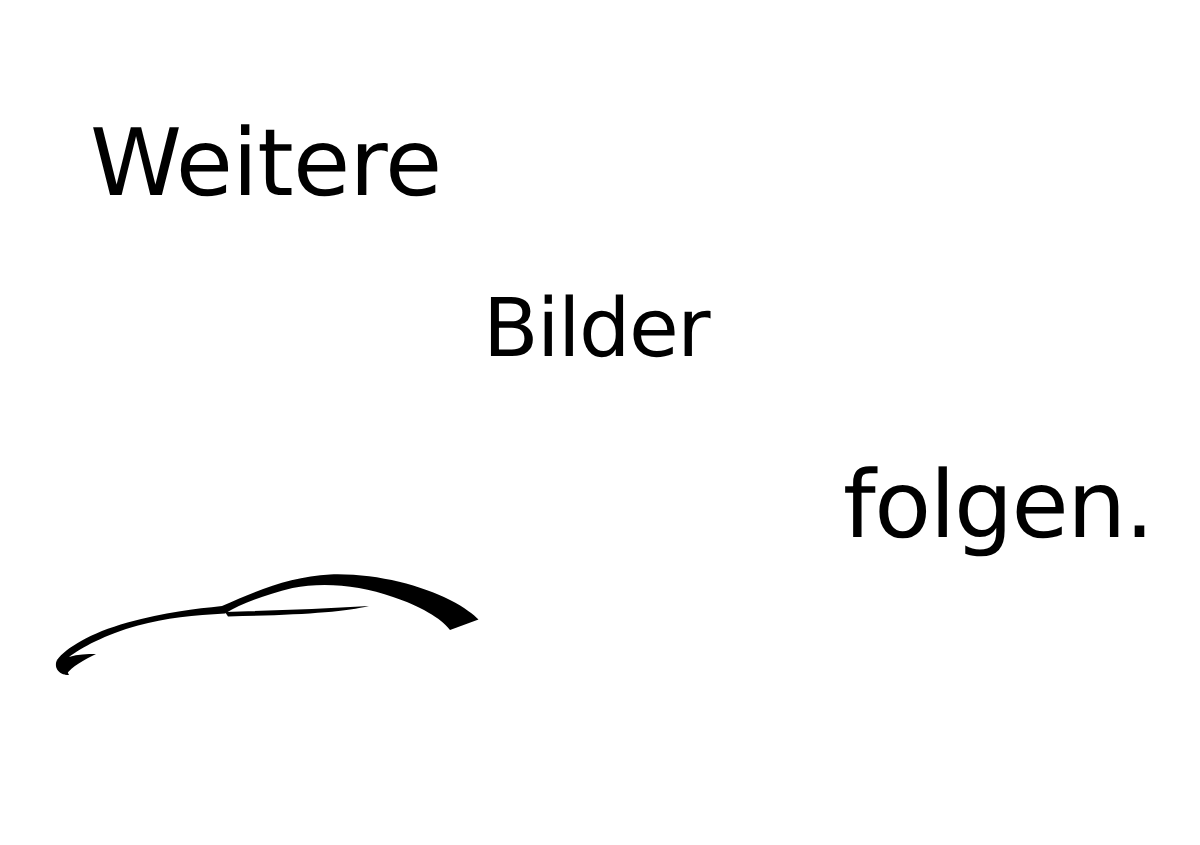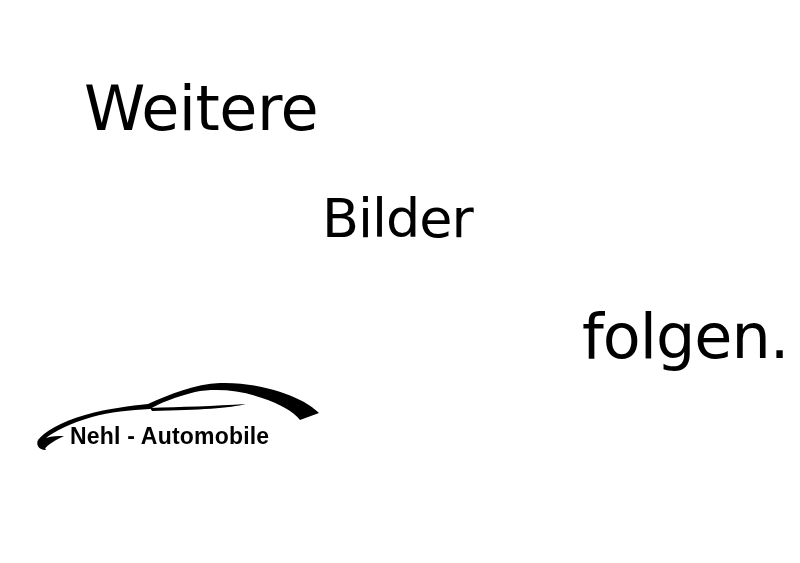--- a/index.html
+++ b/index.html
@@ -18,23 +18,23 @@
     .word {
       position: absolute;
       font-family: "DejaVu Sans", "Liberation Sans", sans-serif;
       font-weight: normal;
       font-size: 62px;
       line-height: 1;
       letter-spacing: 0px;
       white-space: nowrap;
       color: #000;
     }
-    .w1 { left: 60px; top: 78px; font-size: 62px; letter-spacing: -0.5px; margin-left: 24px; }
+    .w1 { left: 60px; top: 78px; font-size: 62px; letter-spacing: -0.5px; }
     .w2 { left: 322px; top: 192px; font-size: 54px; letter-spacing: -1px; }
-    .w3 { left: 562px; top: 306px; font-size: 62px; letter-spacing: -1px; margin-left: 20px; }
+    .w3 { left: 562px; top: 306px; font-size: 62px; letter-spacing: -1px; }
 
     .logo {
       position: absolute;
       left: 30px;
       top: 370px;
       width: 300px;
       height: 90px;
     }
     .logo svg {
       position: absolute;
@@ -80,15 +80,14 @@
                C 22 66, 28 66, 34 66
                C 26 70, 18 74, 14 80
                C 12 78, 10 74, 8 70 Z" fill="#000"></path>
 
       <path d="M 8 70 C 6 74, 8 80, 16 80 L 14 76 C 11 75, 10 73, 10 71 Z" fill="#000"></path>
 
       <path d="M 120 38
                C 150 37, 185 36, 216 34
                C 200 38, 170 40, 122 41 Z" fill="#000"></path>
     </svg>
-    <div class="logo-text">Nehl - Automobile</div>
   </div>
 </div>
 
 </body></html>

